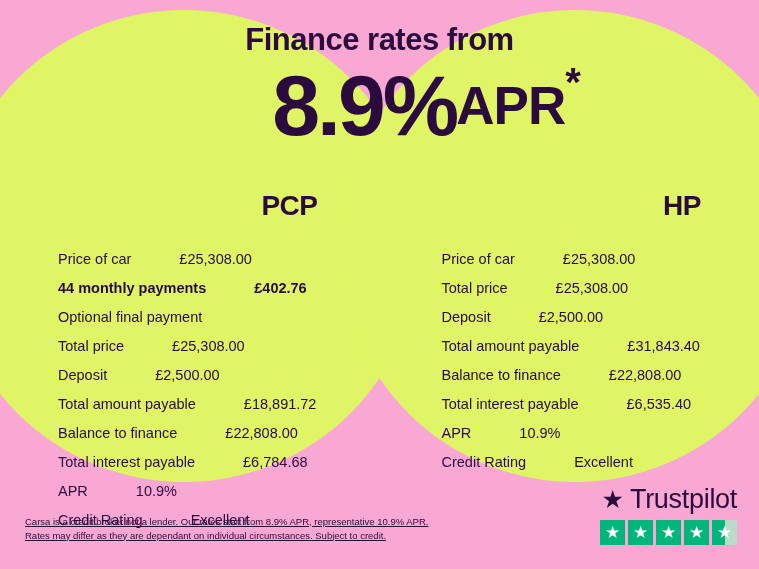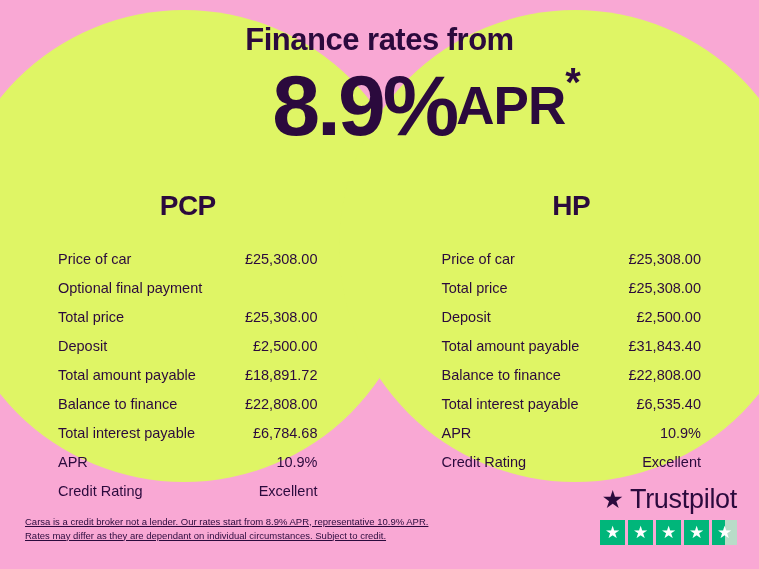--- a/index.html
+++ b/index.html
@@ -96,35 +96,35 @@
     display: flex;
   }
   .col {
     width: 50%;
     box-sizing: border-box;
   }
   .col-left { padding: 0 62px 0 58px; }
   .col-right { padding: 0 58px 0 62px; }
 
   .col-title {
-    text-align: center;
+    text-align: right;
     color: #2b0a3d;
     font-size: 28px;
     font-weight: bold;
     margin-bottom: 22px;
     letter-spacing: -0.5px;
   }
 
   .row {
     display: flex;
-    justify-content: space-between;
     align-items: baseline;
     color: #2b0a3d;
     font-size: 14.5px;
     padding: 6.5px 0;
+    gap: 48px;
   }
   .row .label { text-align: left; }
   .row .value { text-align: right; }
   .row.bold .label,
   .row.bold .value { font-weight: bold; }
 
   .disclaimer {
     position: absolute;
     left: 25px;
     bottom: 26px;
@@ -198,20 +198,24 @@
     </div>
 
     <div class="columns">
 
       <div class="col col-left">
         <div class="col-title">PCP</div>
 
         <div class="row">
           <span class="label">Price of car</span>
           <span class="value">£25,308.00</span>
+        </div>
+        <div class="row bold">
+          <span class="label">44 monthly payments</span>
+          <span class="value">£402.76</span>
         </div>
         <div class="row">
           <span class="label">Optional final payment</span>
           <span class="value"></span>
         </div>
         <div class="row">
           <span class="label">Total price</span>
           <span class="value">£25,308.00</span>
         </div>
         <div class="row">

